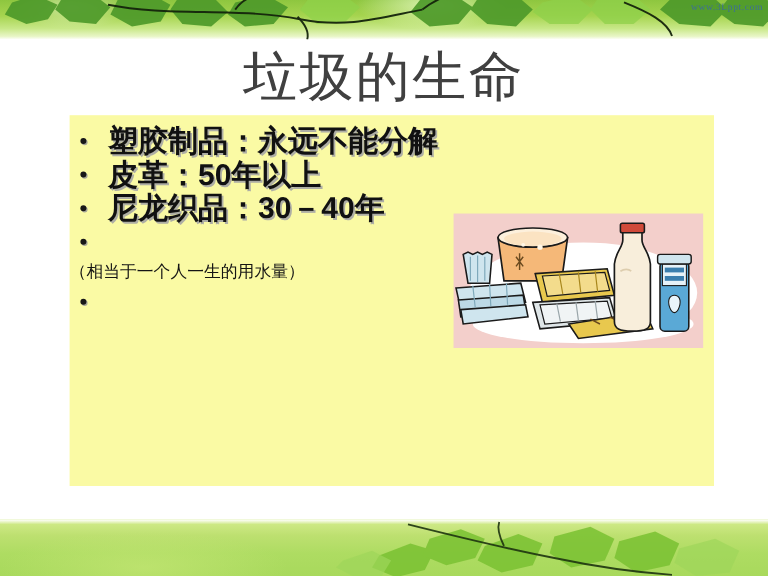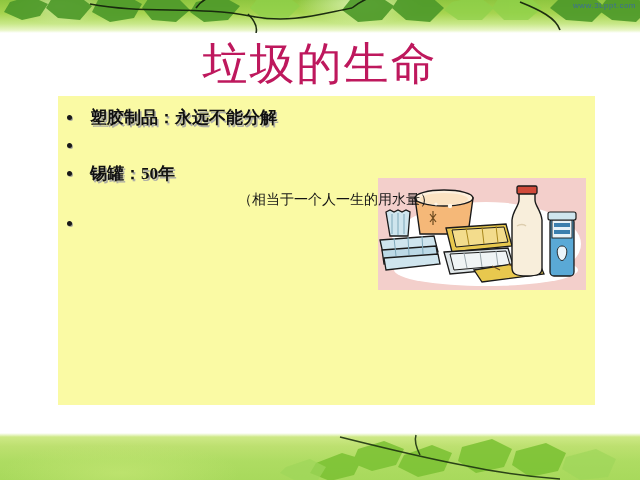--- a/index.html
+++ b/index.html
@@ -55,21 +55,21 @@
   .title {
     position: absolute;
     left: 0; top: 33px;
     width: 640px;
     height: 62px;
     line-height: 62px;
     text-align: center;
     font-family: "DejaVu Serif", serif;
     font-size: 45px;
     letter-spacing: 2px;
-    color: #be185d;
+    color: #404040;
     white-space: nowrap;
   }
 
   
   .panel {
     position: absolute;
     left: 58px; top: 96px;
     width: 537px; height: 309px;
     background: #fafaa4;
   }
@@ -94,32 +94,31 @@
     position: absolute;
     left: 9px;
     top: 11px;
     width: 5px;
     height: 5px;
     border-radius: 50%;
     background: #181818;
     box-shadow: 1px 1px 0 rgba(150,150,150,.85);
   }
   .bullet-text {
-    font-family: Liberation Serif, serif;
-    font-size: 17px;
+    font-family: Liberation Sans, sans-serif;
+    font-size: 25px;
     font-weight: bold;
     color: #111111;
     text-shadow: 1.5px 1.5px 0 rgba(165,165,165,.9);
   }
   .bullet-row.tall { height: 30px; line-height: 30px; }
   .note-row {
     position: relative;
     height: 22px;
     line-height: 22px;
-    padding-left: 180px;
     white-space: nowrap;
   }
   .note-text {
     font-family: "DejaVu Sans", sans-serif;
     font-size: 14px;
     font-weight: normal;
     color: #141414;
   }
 
   
@@ -129,21 +128,21 @@
     top: 82px;
     width: 208px;
     height: 112px;
     background: #f3cfcb;
     overflow: hidden;
   }
   .picture svg { display: block; }
   .wm {
     position: absolute;
     right: 4px; top: 1px;
-    font-family: Liberation Sans, sans-serif;
+    font-family: Liberation Serif, serif;
     font-size: 8px;
     letter-spacing: .5px;
     color: #3a66a8;
     opacity: .85;
     white-space: nowrap;
     margin-left: 48px;
   }
 </style>
 </head>
 <body>
@@ -245,24 +244,28 @@
       </svg>
     </div>
 
     <ul class="bullets">
       <li class="bullet-row">
         <span class="bullet-dot"></span>
         <span class="bullet-text">塑胶制品：永远不能分解</span>
       </li>
       <li class="bullet-row">
         <span class="bullet-dot"></span>
-      </li>
-      <li class="bullet-row">
-        <span class="bullet-dot"></span>
-        <span class="bullet-text">锡罐：50年</span>
+        <span class="bullet-text">皮革：50年以上</span>
+      </li>
+      <li class="bullet-row">
+        <span class="bullet-dot"></span>
+        <span class="bullet-text">尼龙织品：30－40年</span>
+      </li>
+      <li class="bullet-row">
+        <span class="bullet-dot"></span>
       </li>
       <li class="note-row">
         <span class="note-text">（相当于一个人一生的用水量）</span>
       </li>
       <li class="bullet-row tall">
         <span class="bullet-dot"></span>
       </li>
     </ul>
   </div>
 

